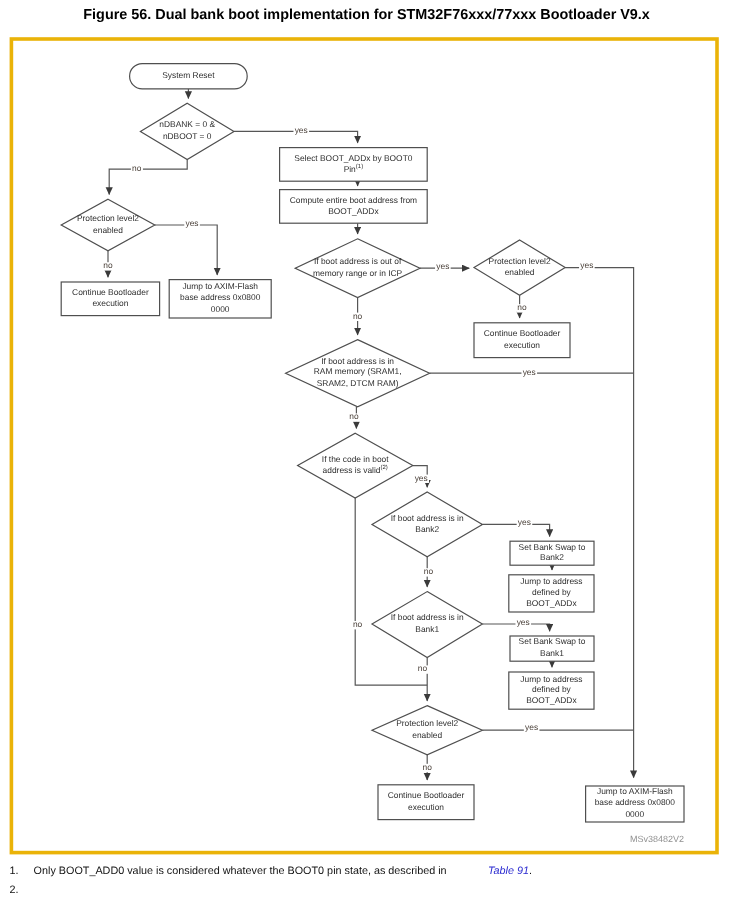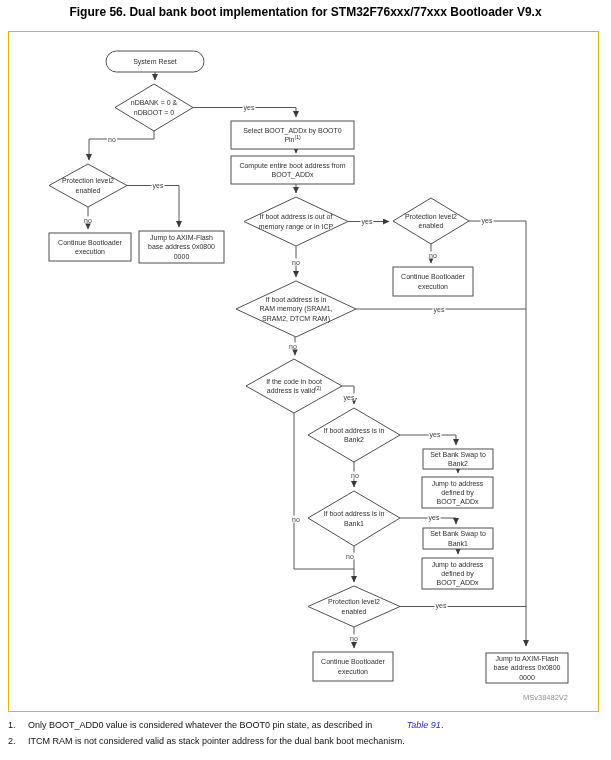--- a/index.html
+++ b/index.html
@@ -1,18 +1,18 @@
 <!DOCTYPE html>
 <html><head>
 <meta charset="utf-8">
 <style>
   html,body{margin:0;padding:0;background:#fff;}
   #page{position:relative;width:611px;height:748px;background:#fff;font-family:"Liberation Sans",sans-serif;overflow:hidden;}
   #fig-title{position:absolute;left:0;top:5px;width:611px;text-align:center;font-size:12px;font-weight:bold;color:#000;}
-  #figure-box{position:absolute;left:8px;top:31px;width:591px;height:681px;border:1px solid #eab308;box-sizing:border-box;background:#fff;text-decoration:underline;}
+  #figure-box{position:absolute;left:8px;top:31px;width:591px;height:681px;border:3px solid #eab308;box-sizing:border-box;background:#fff;text-decoration:underline;}
   #flow-svg{position:absolute;left:0;top:0;}
   .node-label{position:absolute;display:flex;flex-direction:column;justify-content:center;text-align:center;font-size:7px;line-height:1.32;color:#2e2e2e;pointer-events:none;}
   .node-label sup{font-size:5px;vertical-align:super;line-height:0;}
   .edge-label{position:absolute;transform:translate(-50%,-50%);font-size:7px;color:#4a4039;background:#fff;padding:0 1px;line-height:1;}
   #watermark{position:absolute;left:477px;top:661px;width:82px;text-align:right;font-size:7.5px;color:#909090;}
   #footnotes{position:absolute;left:8px;top:720px;width:596px;font-size:9px;color:#111;}
   .footnote{display:flex;margin-bottom:6px;}
   .fn-num{width:20px;flex:0 0 20px;}
   .fn-link{color:#2b2bd0;font-style:italic;text-decoration:none;cursor:pointer;margin-left:32px;}
   svg rect,svg polygon{fill:#fff;stroke:#4f4f4f;stroke-width:1;}
@@ -194,17 +194,16 @@
     <div id="watermark">MSv38482V2</div>
   </div>
 
   <div id="footnotes">
     <div class="footnote">
       <span class="fn-num">1.</span>
       <span class="fn-text"><span>Only BOOT_ADD0 value is considered whatever the BOOT0 pin state, as described in </span><a class="fn-link">Table 91</a><span>.</span></span>
     </div>
     <div class="footnote">
       <span class="fn-num">2.</span>
-      <span class="fn-text">ITCM RAM is not considered valid as stack pointer address for the dual bank boot mechanism.</span>
     </div>
   </div>
 
 </div>
 
 </body></html>

